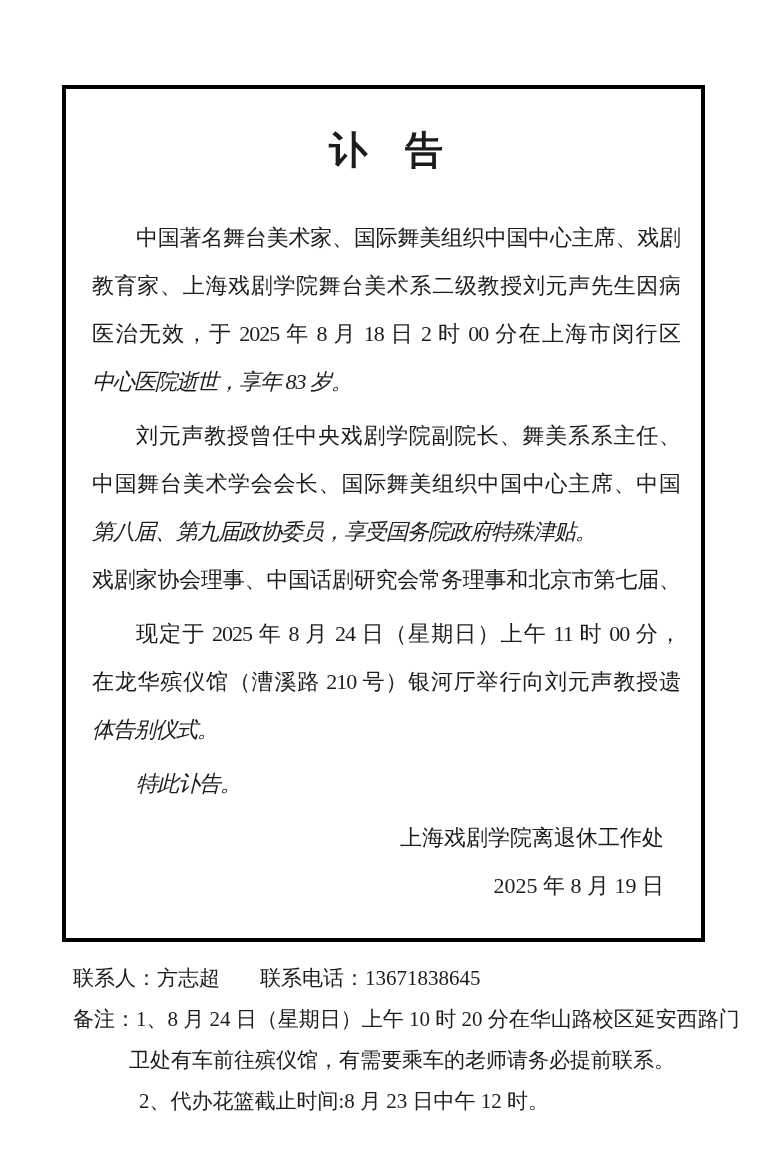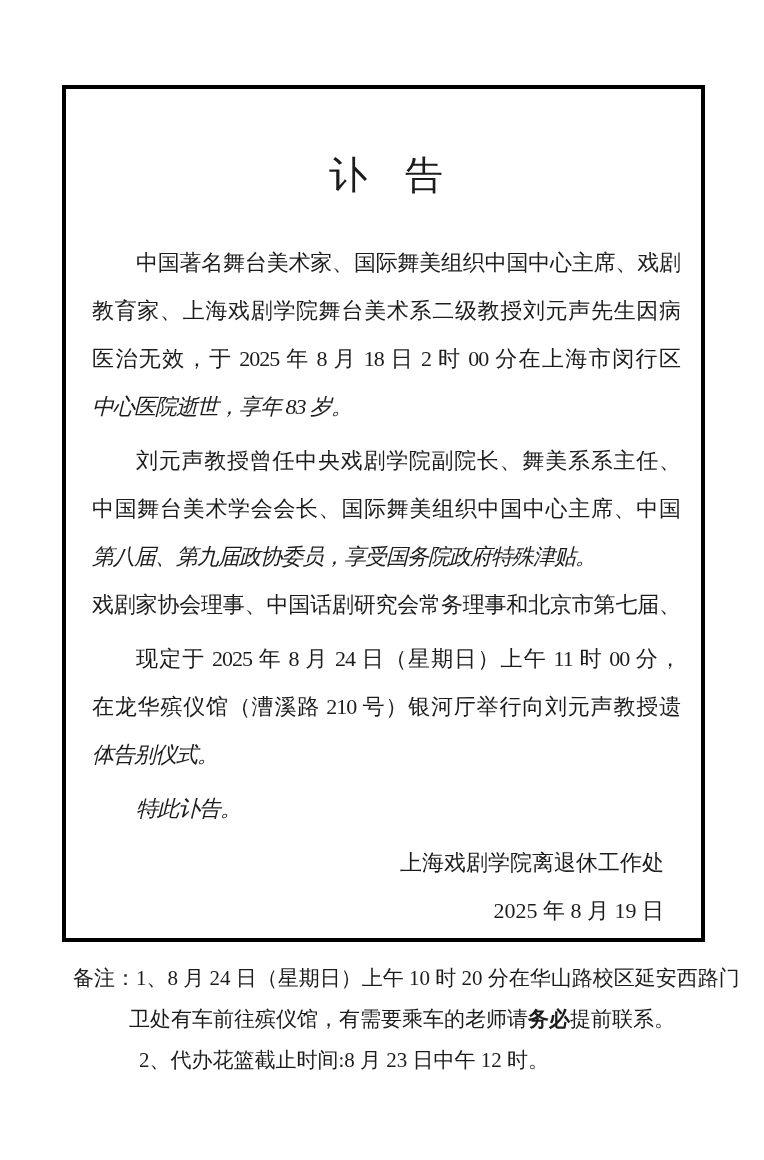--- a/index.html
+++ b/index.html
@@ -20,24 +20,24 @@
     position: absolute;
     left: 62px;
     top: 85px;
     width: 643px;
     height: 857px;
     border: 4px solid #000000;
     box-sizing: border-box;
     padding: 0 21px 0 26px;
   }
   .notice-title {
-    margin-top: 66px;
+    margin-top: 41px;
     text-align: center;
     font-size: 38px;
-    font-weight: normal;
+    font-weight: bold;
     line-height: 40px;
   }
   .notice-body {
     margin-top: 44px;
     font-size: 22px;
     line-height: 48px;
   }
   .line {
     text-align: justify;
     text-align-last: justify;
@@ -61,21 +61,21 @@
     left: 73px;
     top: 958px;
     width: 667px;
     font-size: 21px;
     line-height: 41px;
   }
   .fline { text-align: left; }
   .fline .phone-part { margin-left: 40px; }
   .fline.hang1 { padding-left: 56px; }
   .fline.hang2 { padding-left: 66px; }
-  .bold-em { font-weight: bold; }
+  .bold-em { font-weight: normal; }
 </style>
 </head>
 <body>
 
 <div class="page">
 
   <div class="notice-box">
 
     <div class="notice-title">讣　告</div>
 
@@ -93,20 +93,23 @@
       <div class="line pend">体告别仪式。</div>
       <div class="line indent pend pstart">特此讣告。</div>
       <div class="line sig pstart">上海戏剧学院离退休工作处</div>
       <div class="line sig">2025 年 8 月 19 日</div>
     </div>
 
   </div>
 
   <div class="footer">
 
+    <div class="fline">
+      <span>联系人：方志超</span><span class="phone-part">联系电话：13671838645</span>
+    </div>
 
     <div class="fline">备注：1、8 月 24 日（星期日）上午 10 时 20 分在华山路校区延安西路门</div>
 
     <div class="fline hang1"><span>卫处有车前往殡仪馆，有需要乘车的老师请</span><span class="bold-em">务必</span><span>提前联系。</span></div>
 
     <div class="fline hang2">2、代办花篮截止时间:8 月 23 日中午 12 时。</div>
 
   </div>
 
 </div>

